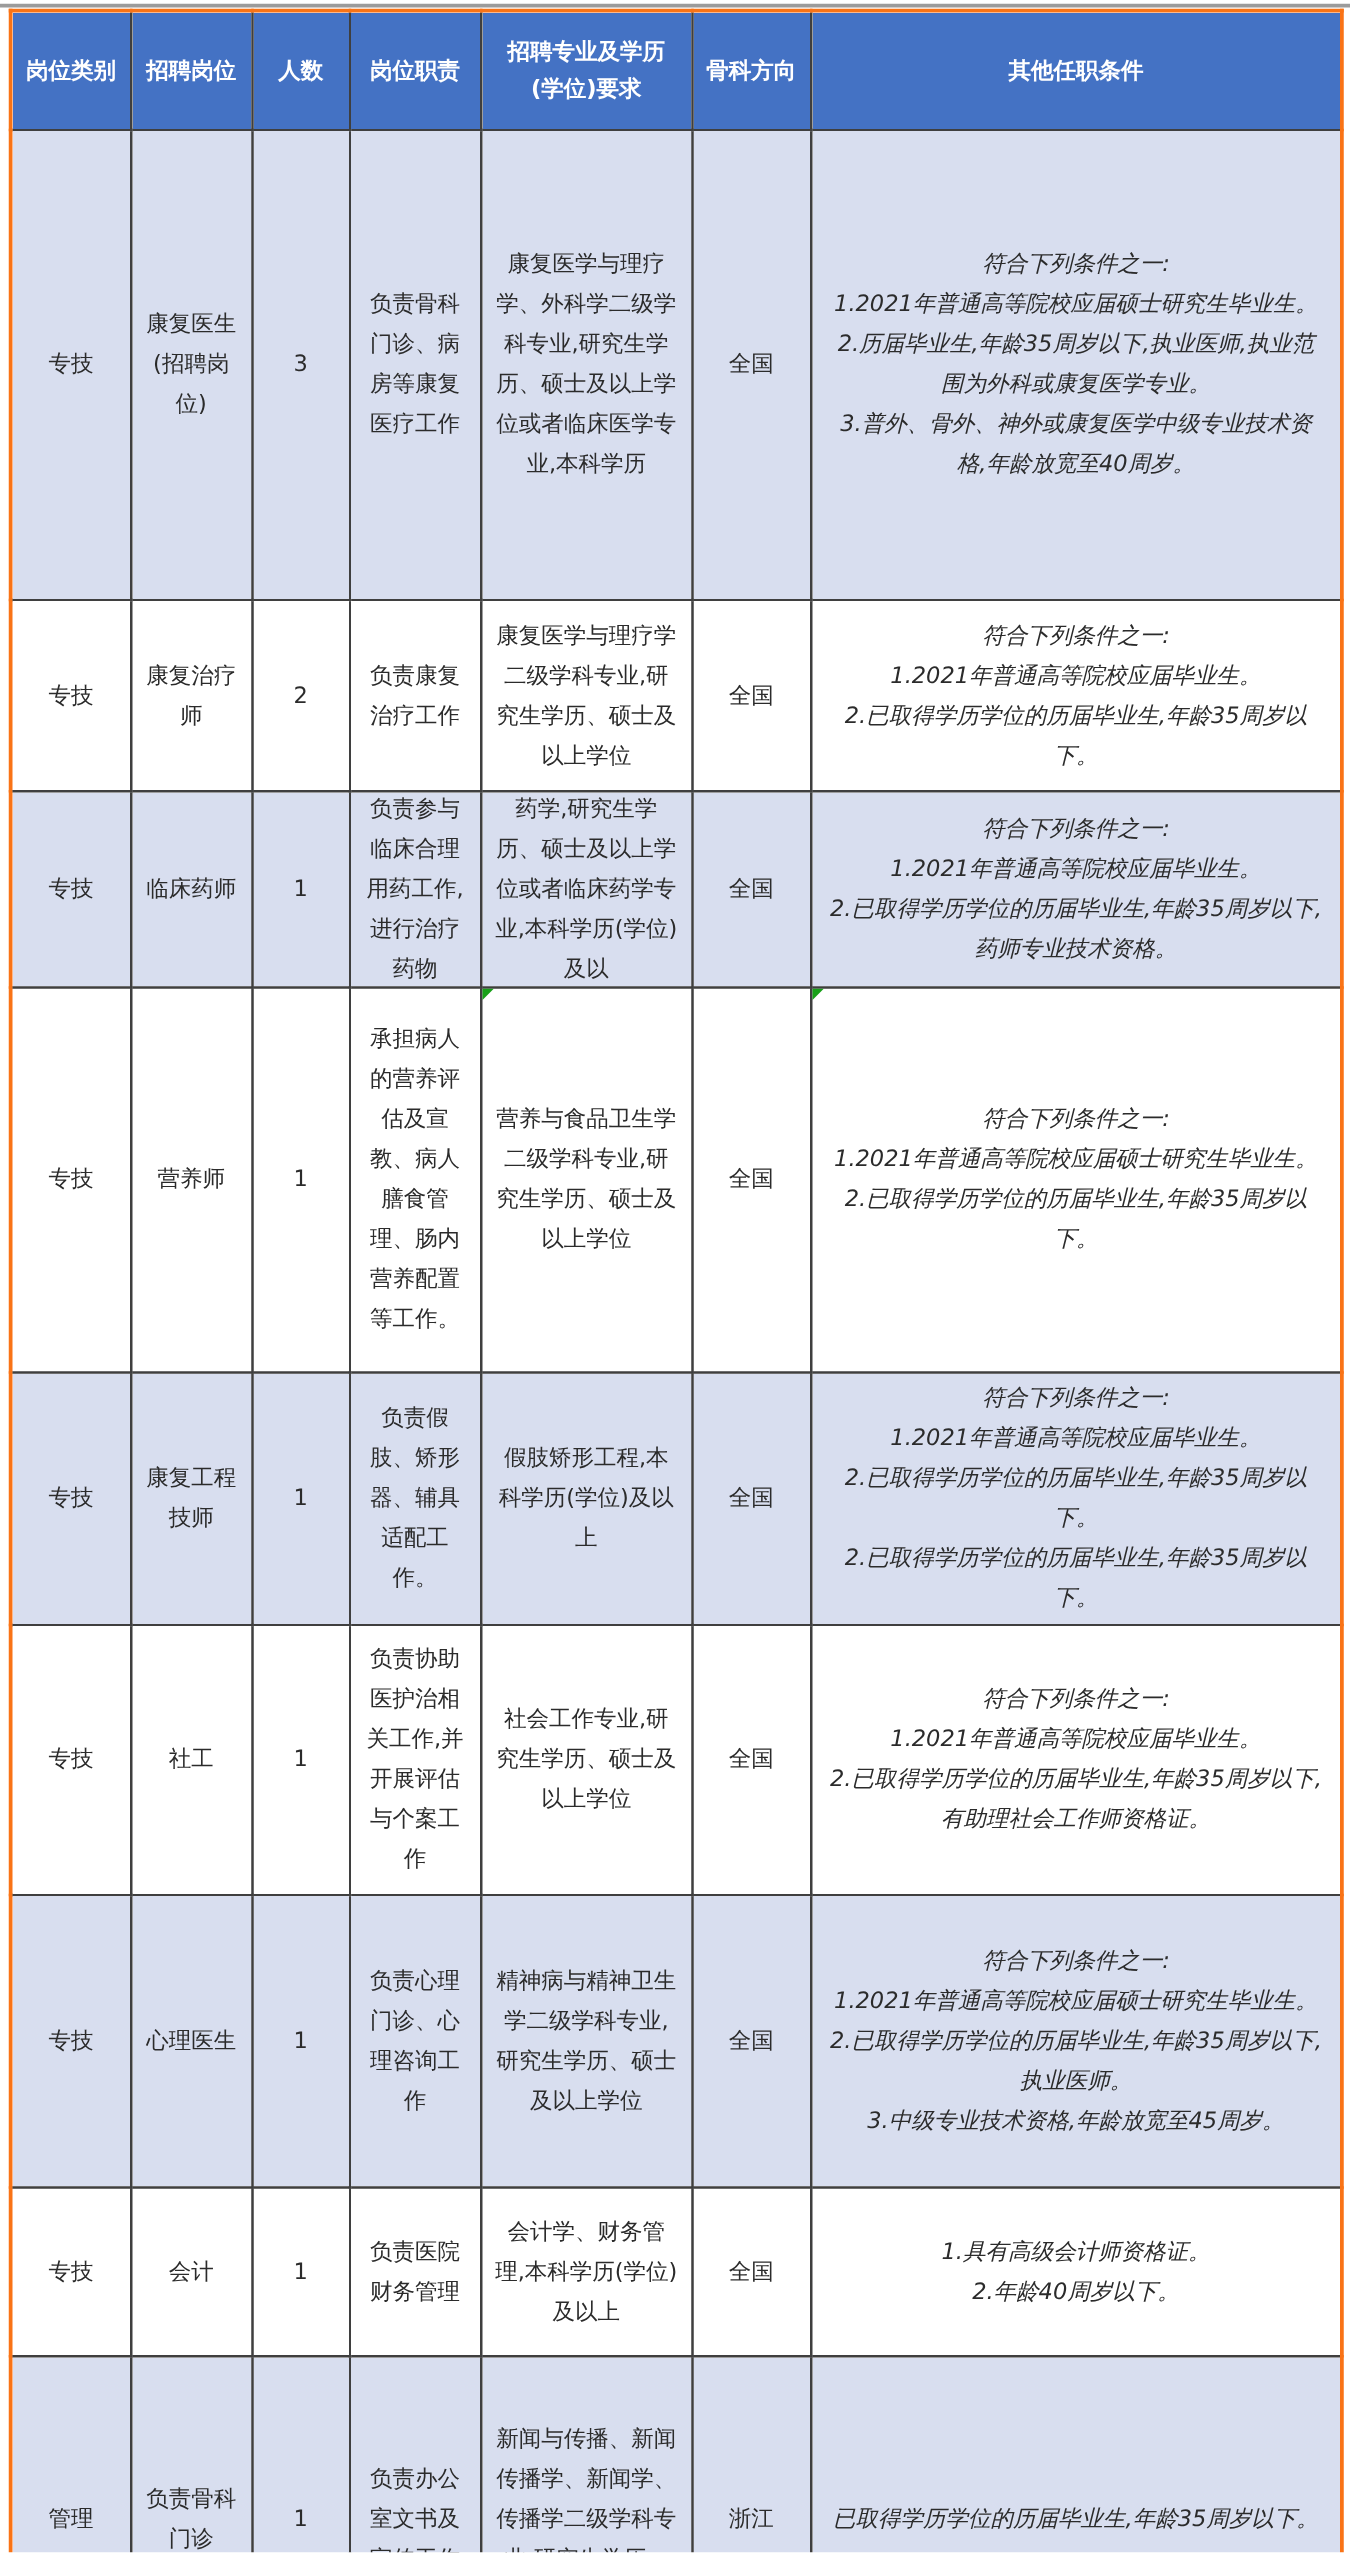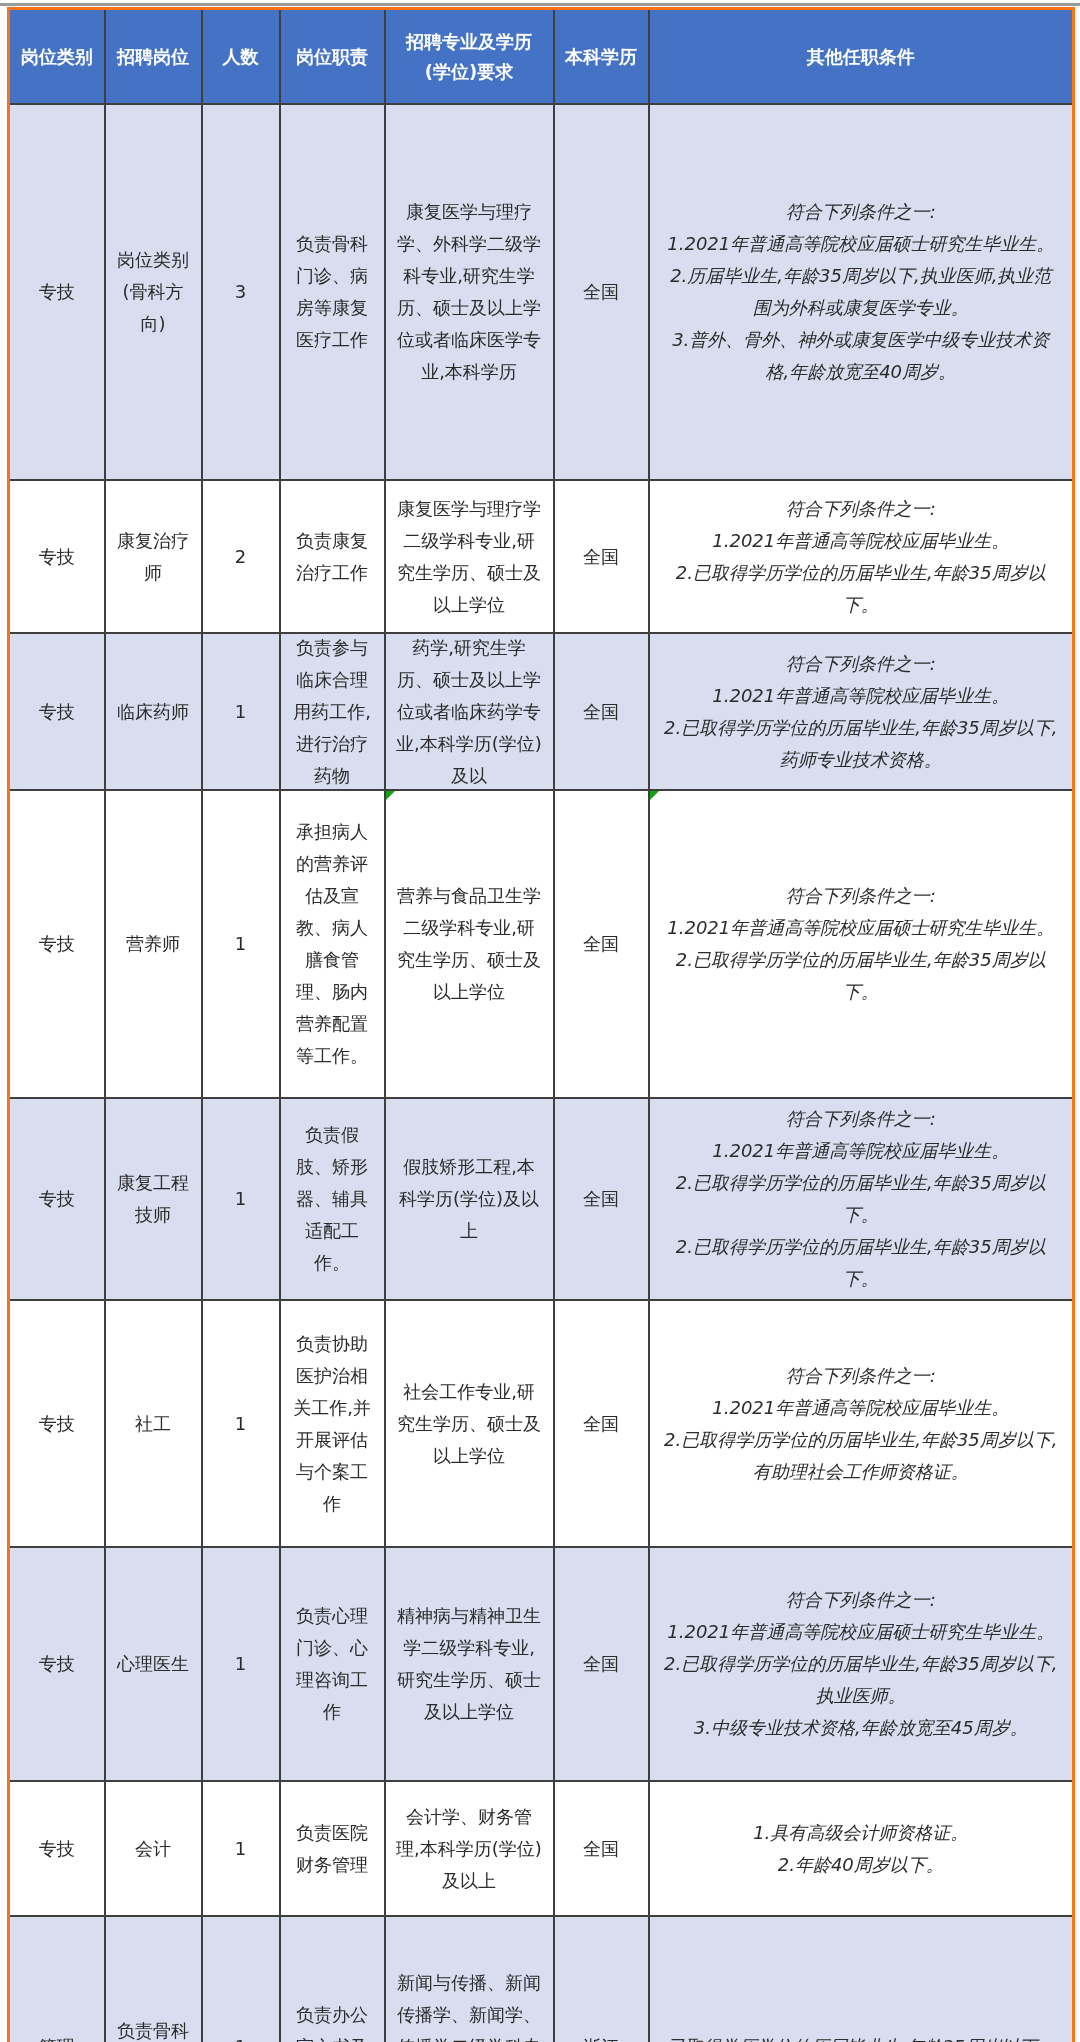--- a/index.html
+++ b/index.html
@@ -22,21 +22,21 @@
   col.c5{width:169px}col.c6{width:95px}col.c7{width:425px}
   .cell{
     display:flex;align-items:center;justify-content:center;
     text-align:center;overflow:hidden;
     padding:0 10px;white-space:pre-line;
     font-size:18px;line-height:32px;color:#2b2b2b;
   }
   .cond{padding:0 12px;font-style:italic;}
   thead .cell{color:#ffffff;font-weight:bold;line-height:30px;height:93px;}
   .h-r0{height:374px}.h-r1{height:151px}.h-r2{height:155px}.h-r3{height:306px}
-  .h-r4{height:200px}.h-r5{height:245px}.h-r6{height:232px}.h-r7{height:133px}
+  .h-r4{height:200px}.h-r5{height:214px}.h-r6{height:232px}.h-r7{height:133px}
   .h-r8{height:260px}
   .flag{
     position:absolute;top:0;left:0;width:0;height:0;z-index:2;
     border-top:9px solid #18A018;border-right:9px solid transparent;
   }
 </style>
 </head>
 <body>
 
 <div class="page">
@@ -63,34 +63,34 @@
         <th>
             <div class="cell">人数</div>
           </th>
         <th>
             <div class="cell">岗位职责</div>
           </th>
         <th>
             <div class="cell">招聘专业及学历(学位)要求</div>
           </th>
         <th>
-            <div class="cell">本科学历</div>
+            <div class="cell">骨科方向</div>
           </th>
         <th>
             <div class="cell">其他任职条件</div>
           </th>
       </tr>
     </thead>
     <tbody>
       <tr class="stripe">
         <td>
             <div class="cell h-r0">专技</div>
           </td>
         <td>
-            <div class="cell h-r0">岗位类别(骨科方向)</div>
+            <div class="cell h-r0">康复医生(招聘岗位)</div>
           </td>
         <td>
             <div class="cell h-r0">3</div>
           </td>
         <td>
             <div class="cell h-r0">负责骨科门诊、病房等康复医疗工作</div>
           </td>
         <td>
             <div class="cell h-r0">康复医学与理疗学、外科学二级学科专业,研究生学历、硕士及以上学位或者临床医学专业,本科学历</div>
           </td>

